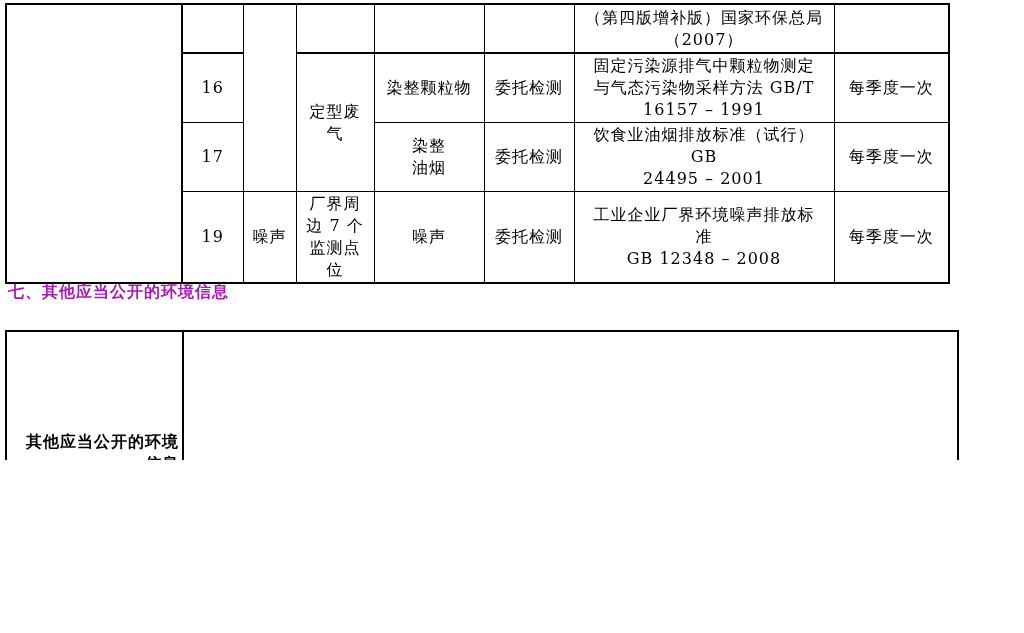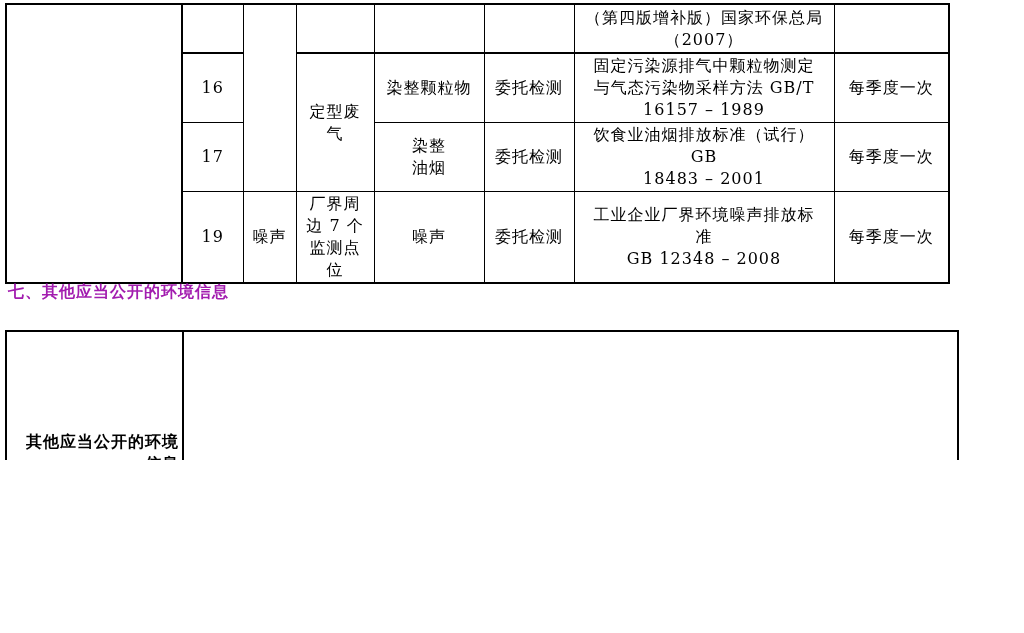--- a/index.html
+++ b/index.html
@@ -99,30 +99,30 @@
         <td></td>
       </tr>
       <tr class="thick-top" style="height:68px;">
         <td>16</td>
         <td rowspan="2">定型废
 气</td>
         <td>染整颗粒物</td>
         <td>委托检测</td>
         <td>固定污染源排气中颗粒物测定
 与气态污染物采样方法 GB/T
-16157 – 1989</td>
+16157 – 1991</td>
         <td>每季度一次</td>
       </tr>
       <tr style="height:47px;">
         <td>17</td>
         <td>染整
 油烟</td>
         <td>委托检测</td>
         <td>饮食业油烟排放标准（试行） GB
-18483 – 2001</td>
+24495 – 2001</td>
         <td>每季度一次</td>
       </tr>
       <tr style="height:91px;">
         <td>19</td>
         <td>噪声</td>
         <td>厂界周
 边 7 个
 监测点
 位</td>
         <td>噪声</td>

